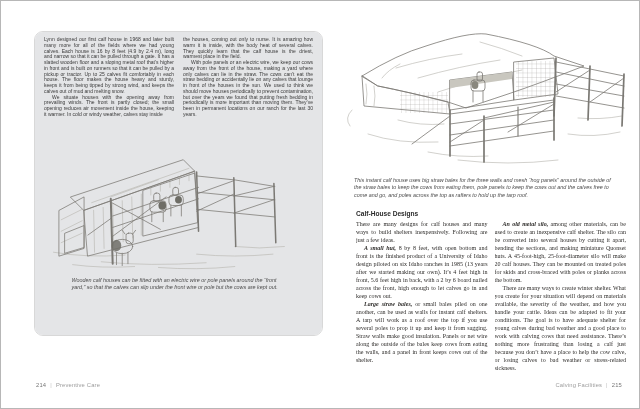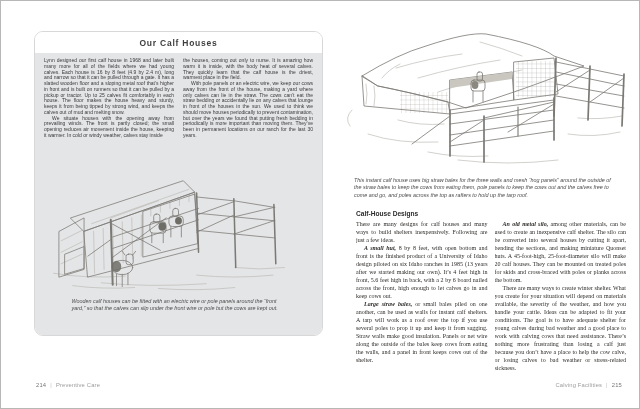--- a/index.html
+++ b/index.html
@@ -67,23 +67,20 @@
   
   .sk{stroke:#7b7974;stroke-width:0.8;fill:none;stroke-linecap:round;stroke-linejoin:round;}
   .sk-lt{stroke:#b4b2ab;stroke-width:0.6;fill:none;stroke-linecap:round;}
 </style>
 </head>
 <body>
 
 <div class="spread">
 
   <div class="callout">
-    <div class="co-head">
-      <span class="co-title">Our Calf Houses</span>
-    </div>
     <div class="co-body">
       <div class="co-cols">
         <div class="co-col">
           <p>Lynn designed our first calf house in 1968 and later built many more for all of the fields where we had young calves. Each house is 16 by 8 feet (4.9 by 2.4 m), long and narrow so that it can be pulled through a gate. It has a slatted wooden floor and a sloping metal roof that’s higher in front and is built on runners so that it can be pulled by a pickup or tractor. Up to 25 calves fit comfortably in each house. The floor makes the house heavy and sturdy, keeps it from being tipped by strong wind, and keeps the calves out of mud and melting snow.</p>
           <p class="ind">We situate houses with the opening away from prevailing winds. The front is partly closed; the small opening reduces air movement inside the house, keeping it warmer. In cold or windy weather, calves stay inside</p>
         </div>
         <div class="co-col">
           <p>the houses, coming out only to nurse. It is amazing how warm it is inside, with the body heat of several calves. They quickly learn that the calf house is the driest, warmest place in the field.</p>
           <p class="ind">With pole panels or an electric wire, we keep our cows away from the front of the house, making a yard where only calves can lie in the straw. The cows can’t eat the straw bedding or accidentally lie on any calves that lounge in front of the houses in the sun. We used to think we should move houses periodically to prevent contamination, but over the years we found that putting fresh bedding in periodically is more important than moving them. They’ve been in permanent locations on our ranch for the last 30 years.</p>
         </div>

